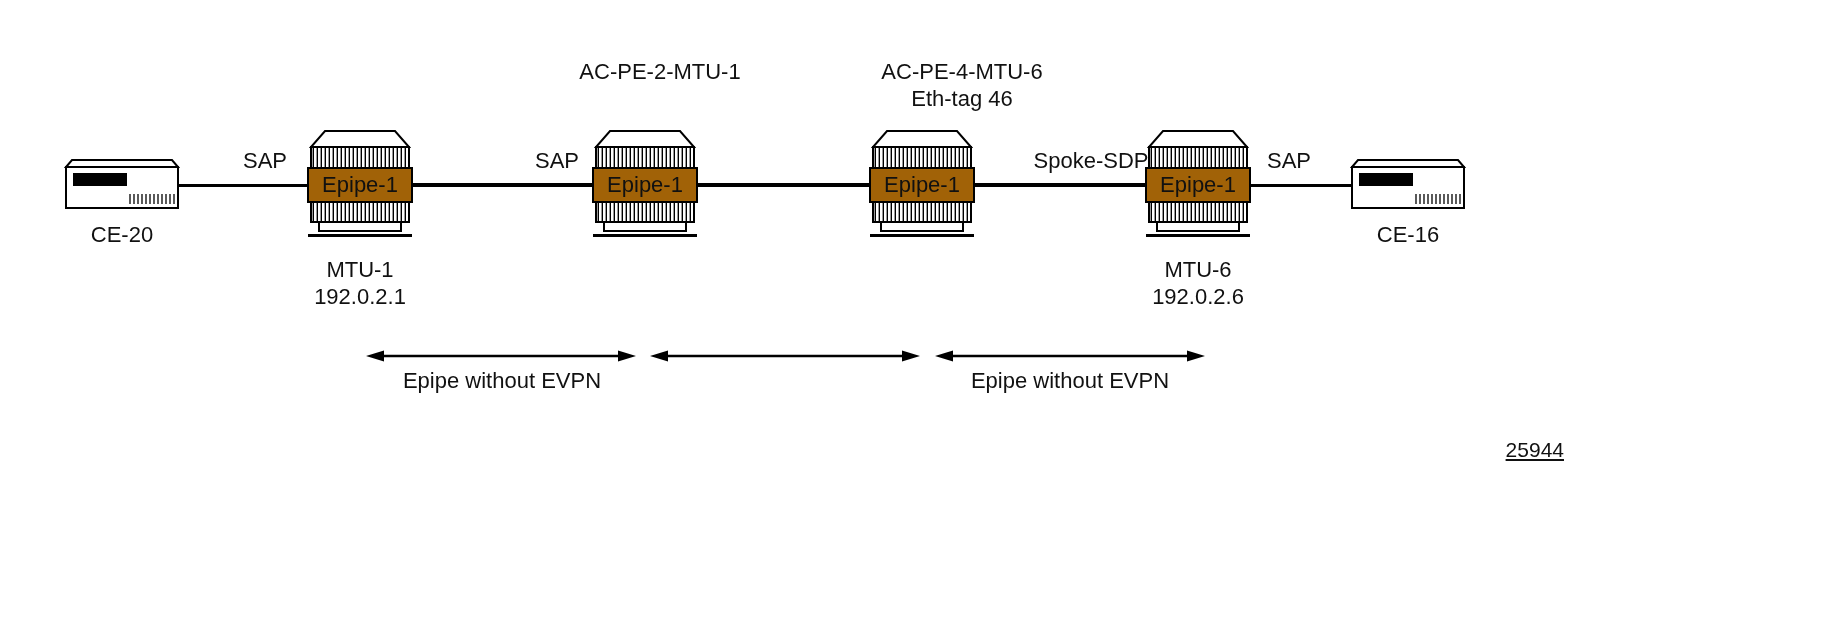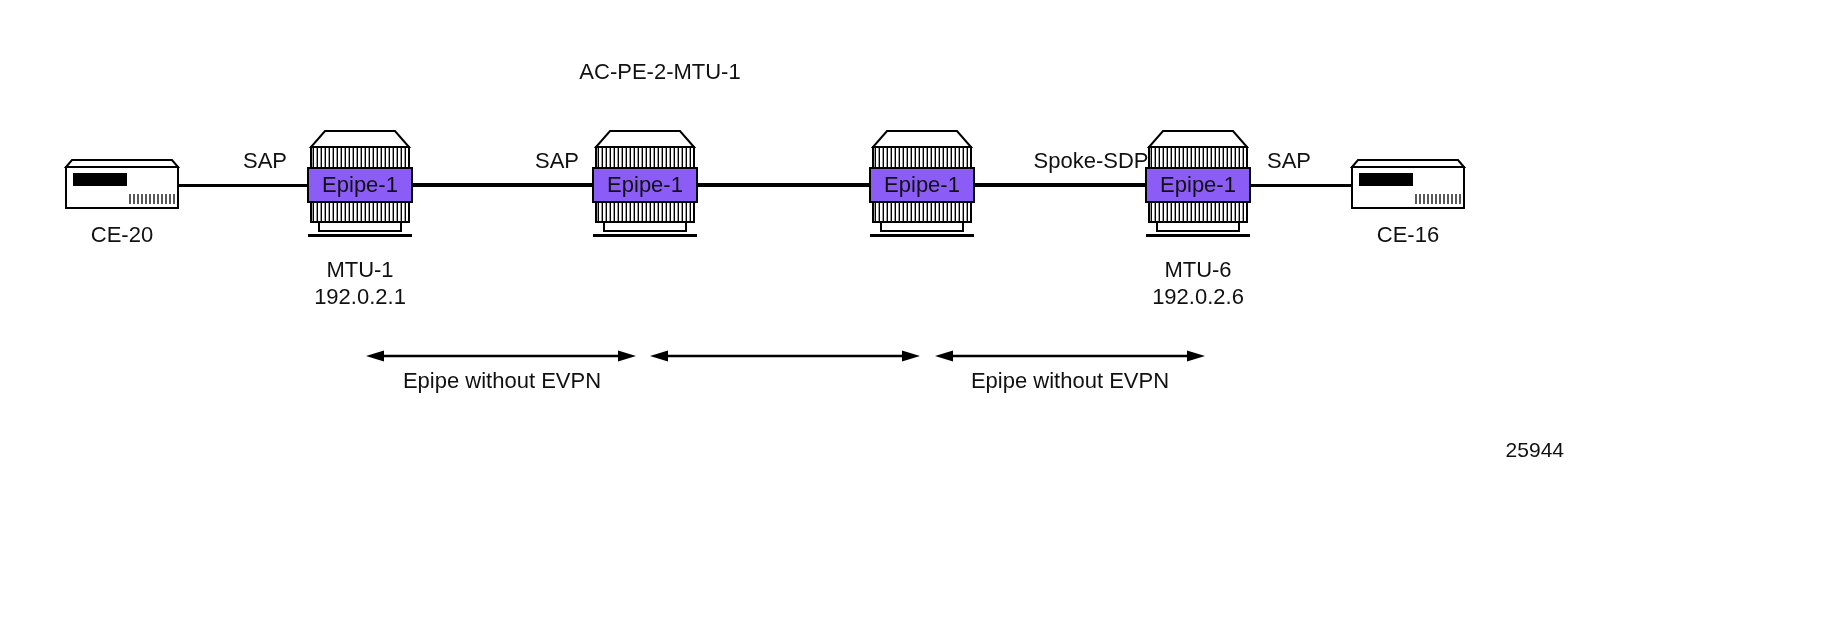--- a/index.html
+++ b/index.html
@@ -18,32 +18,33 @@
     line-height: 27px;
     text-align: center;
     color: #111;
     white-space: nowrap;
   }
   .line-seg { position: absolute; background: #000; }
   .service-box {
     position: absolute;
     width: 106px;
     height: 36px;
-    background: #8b5cf6;
+    background: #a16207;
     border: 2px solid #000;
     font-size: 22px;
     line-height: 31px;
     text-align: center;
     color: #111;
   }
   .fig-num {
     position: absolute;
     font-size: 21px;
     color: #111;
     text-align: right;
+    text-decoration: underline;
   }
 </style>
 </head>
 <body>
 
 <div class="canvas">
 
   <div class="line-seg" style="left:122px;top:184px;width:240px;height:3px"></div>
   <div class="line-seg" style="left:358px;top:183px;width:842px;height:4px"></div>
   <div class="line-seg" style="left:1196px;top:184px;width:212px;height:3px"></div>
@@ -167,20 +168,24 @@
   </div>
 
   <div class="abs txt" style="left:215px;top:147px;width:100px">SAP</div>
   <div class="abs txt" style="left:507px;top:147px;width:100px">SAP</div>
   <div class="abs txt" style="left:1016px;top:147px;width:150px">Spoke-SDP</div>
   <div class="abs txt" style="left:1239px;top:147px;width:100px">SAP</div>
 
   <div class="abs txt" style="left:560px;top:58px;width:200px">
     <div>AC-PE-2-MTU-1</div>
   </div>
+  <div class="abs txt" style="left:862px;top:58px;width:200px">
+    <div>AC-PE-4-MTU-6</div>
+    <div>Eth-tag 46</div>
+  </div>
 
   <div class="abs" style="left:366px;top:347px">
     <svg width="270" height="18" viewBox="0 0 270 18">
       <line x1="14" y1="9" x2="256" y2="9" stroke="#000" stroke-width="2.5"></line>
       <polygon points="0,9 18,3.5 18,14.5" fill="#000"></polygon>
       <polygon points="270,9 252,3.5 252,14.5" fill="#000"></polygon>
     </svg>
   </div>
   <div class="abs" style="left:650px;top:347px">
     <svg width="270" height="18" viewBox="0 0 270 18">

